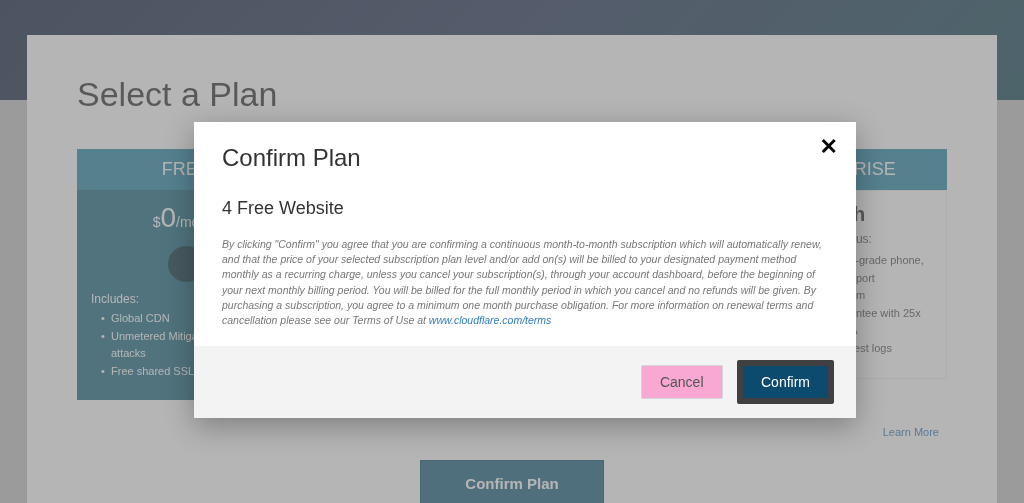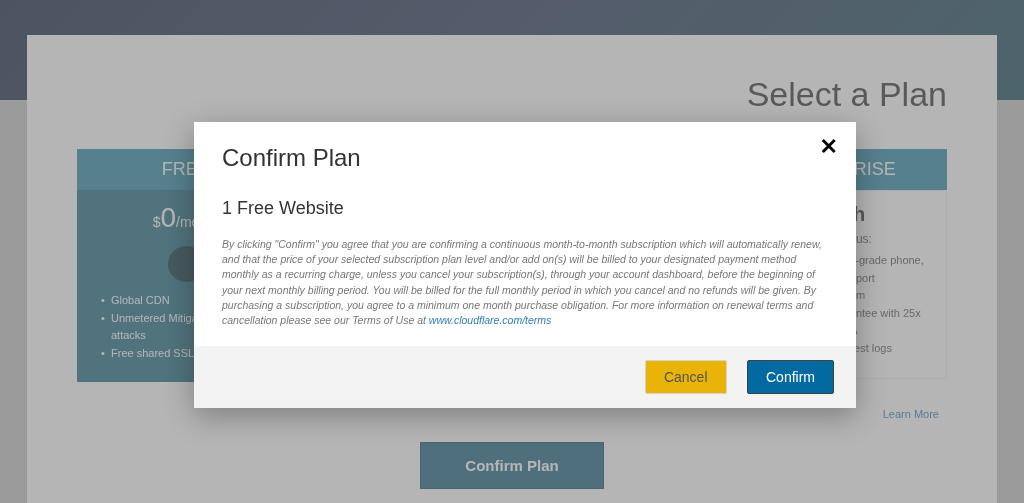--- a/index.html
+++ b/index.html
@@ -23,21 +23,21 @@
     .page-container {
       position: absolute;
       top: 35px;
       left: 27px;
       right: 27px;
       background: #fff;
       min-height: 470px;
       padding: 40px 50px;
     }
     .page-title {
-      text-align: right;
+      text-align: left;
       font-size: 34px;
       font-weight: 400;
       color: #333;
       margin-bottom: 35px;
     }
     .plans-row {
       display: flex;
       gap: 0;
       justify-content: center;
     }
@@ -219,49 +219,49 @@
     }
     .btn {
       display: inline-block;
       padding: 8px 18px;
       font-size: 14px;
       border-radius: 2px;
       cursor: pointer;
       border: 1px solid transparent;
     }
     .btn-cancel {
-      background: #eab308;
+      background: #f9a8d4;
       color: #555;
       border: 1px solid #d4d4d4;
       margin-right: 10px;
     }
     .btn-confirm {
-      background: #0369a1;
+      background: #0c4a6e;
       color: #fff;
-      border: 1px solid #404040;
-      margin-left: 6px;
+      border: 6px solid #404040;
     }
   </style>
 </head>
 <body>
 
 <div class="top-bar"></div>
 
 <div class="page-container">
   <h1 class="page-title">Select a Plan</h1>
 
   <div class="plans-row">
 
     <div class="plan-card">
       <div class="plan-header">FREE</div>
       <div class="plan-body">
         <div class="plan-price">
           <span>$</span><span class="price-zero">0</span><span>/month</span>
         </div>
         <div class="plan-dot"></div>
+        <div class="plan-includes-label">Includes:</div>
         <ul class="plan-list">
           <li>Global CDN</li>
           <li>Unmetered Mitigation of DDoS attacks</li>
           <li>Free shared SSL certificate</li>
         </ul>
       </div>
     </div>
 
     <div style="flex:2"></div>
 
@@ -286,21 +286,21 @@
 
   <button class="confirm-plan-btn">Confirm Plan</button>
 </div>
 
 <div class="overlay"></div>
 
 <div class="modal">
   <div class="modal-inner-top">
     <span class="modal-close">✕</span>
     <h2 class="modal-title">Confirm Plan</h2>
-    <div class="modal-subtitle">1 Free Website</div>
+    <div class="modal-subtitle">4 Free Website</div>
     <p class="modal-terms">
       <span>By clicking "Confirm" you agree that you are confirming a continuous month-to-month subscription which will automatically renew, and that the price of your selected subscription plan level and/or add on(s) will be billed to your designated payment method monthly as a recurring charge, unless you cancel your subscription(s), through your account dashboard, before the beginning of your next monthly billing period. You will be billed for the full monthly period in which you cancel and no refunds will be given. By purchasing a subscription, you agree to a minimum one month purchase obligation. For more information on renewal terms and cancellation please see our Terms of Use at </span><a href="#">www.cloudflare.com/terms</a>
     </p>
   </div>
   <div class="modal-footer">
     <button class="btn btn-cancel">Cancel</button>
     <button class="btn btn-confirm">Confirm</button>
   </div>
 </div>
 

